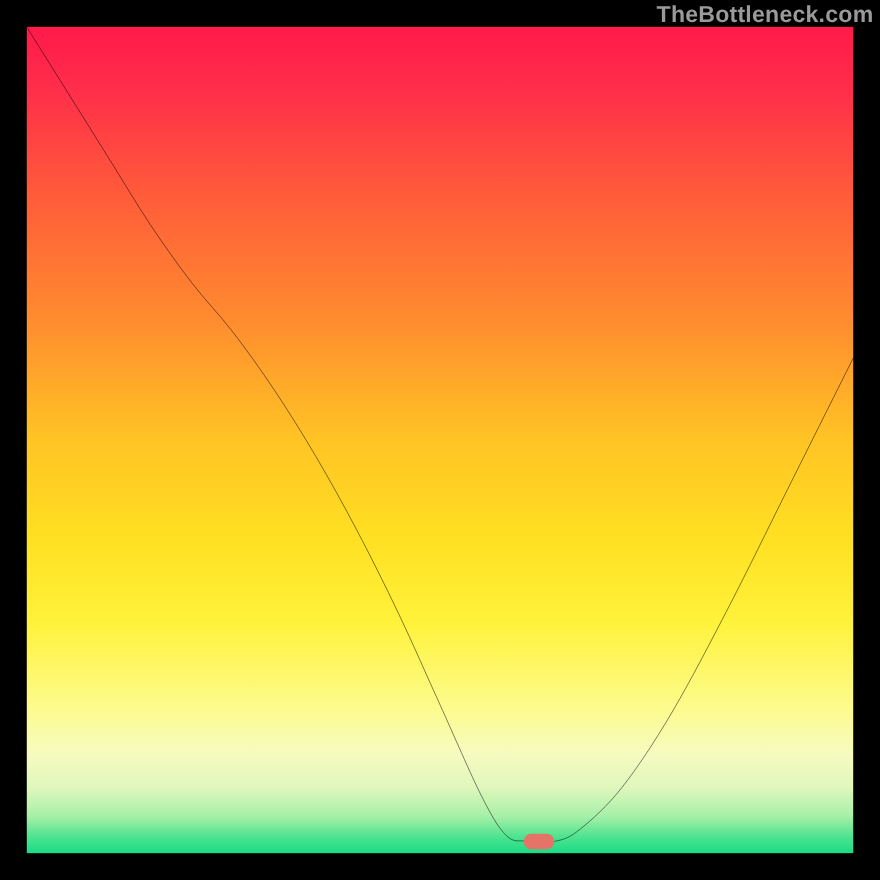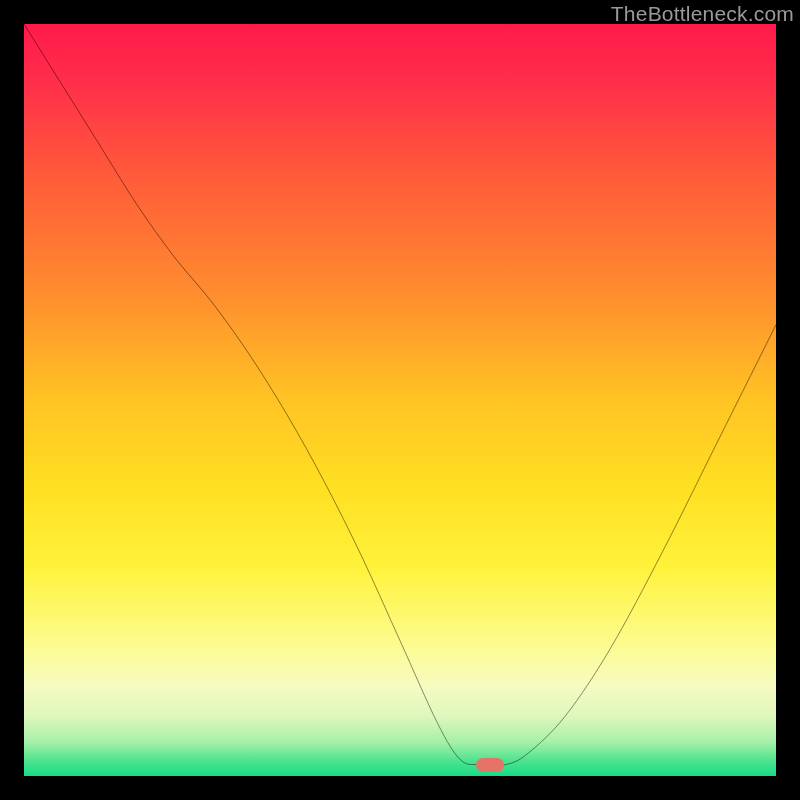--- a/index.html
+++ b/index.html
@@ -46,21 +46,21 @@
     background: #e57368;
     border-radius: 7px;
     transform: translate(-50%, -50%);
   }
   .watermark {
     position: absolute;
     top: 2px;
     right: 6px;
     color: #9a9a9a;
     font-size: 21px;
-    font-weight: 400;
+    font-weight: 700;
     letter-spacing: 0.2px;
     user-select: none;
   }
 </style>
 </head>
 <body>
 
 <div class="frame">
 
   <div class="plot-area">

